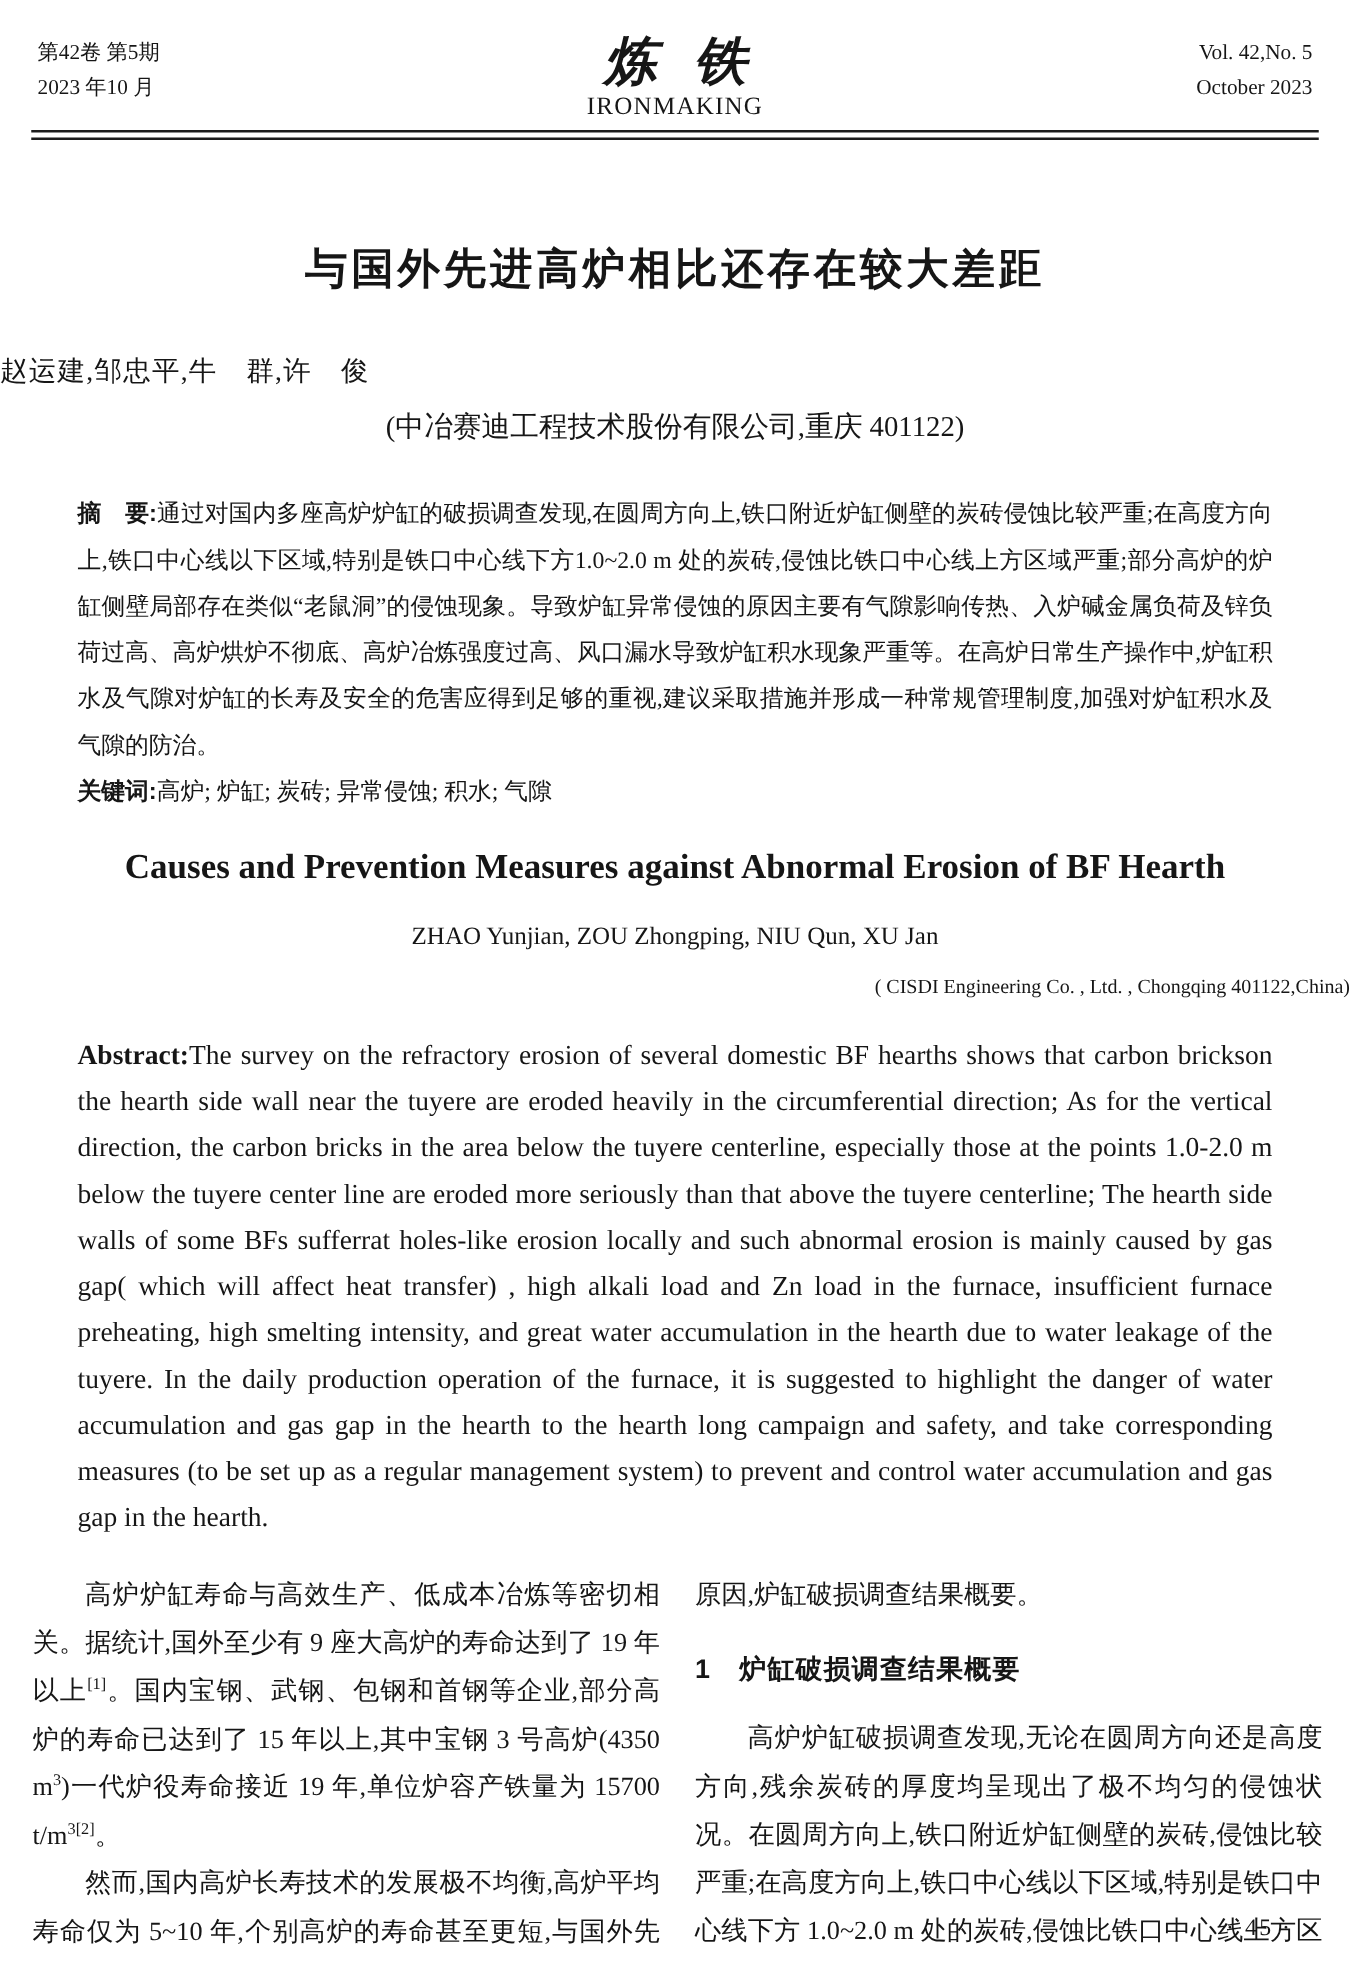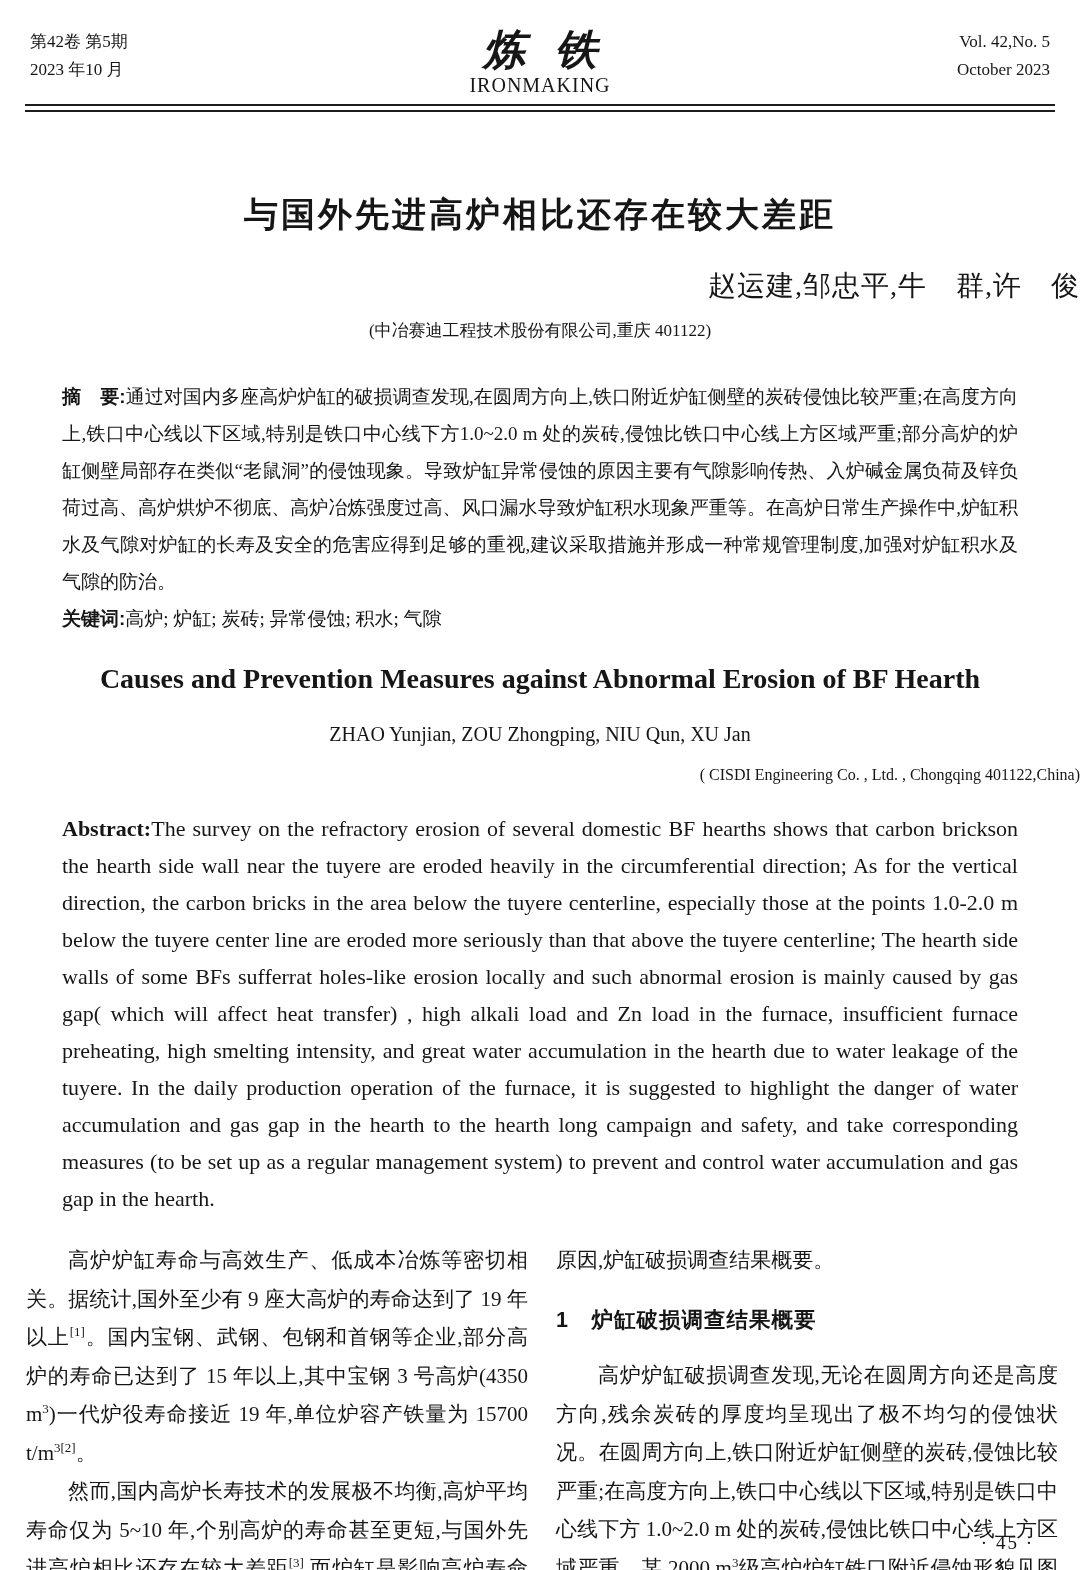--- a/index.html
+++ b/index.html
@@ -29,22 +29,22 @@
   .double-rule {
     margin: 6px 25px 0 25px; height: 4px;
     border-top: 2.5px solid #1c1c1c; border-bottom: 2.5px solid #1c1c1c;
   }
 
   
   .title-cn {
     margin: 80px 0 0 0; text-align: center;
     font-size: 34px; font-weight: bold; letter-spacing: 3px;
   }
-  .authors-cn { margin-top: 29px; text-align: right; font-size: 28px; letter-spacing: 1px; }
-  .affil-cn   { margin-top: 14px; text-align: center; font-size: 17px; }
+  .authors-cn { margin-top: 44px; text-align: left; font-size: 22px; letter-spacing: 1px; }
+  .affil-cn   { margin-top: 14px; text-align: center; font-size: 23px; }
 
   .abstract-cn {
     margin: 36px 62px 0 62px; font-size: 19px; line-height: 37px;
     text-align: justify;
   }
   .keywords-cn { margin: 0 62px 0 62px; font-size: 19px; line-height: 37px; }
   .label-hei { font-family: "Liberation Sans", sans-serif; font-weight: bold; }
 
   
   .title-en {

